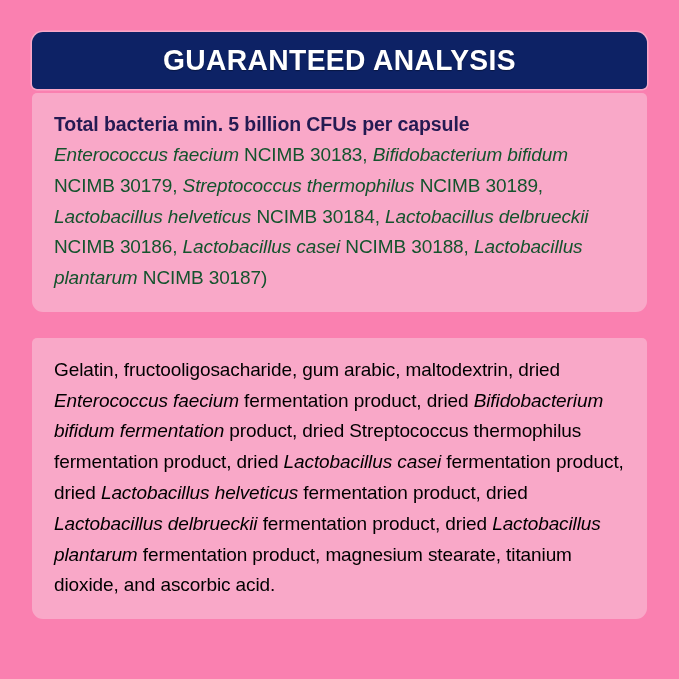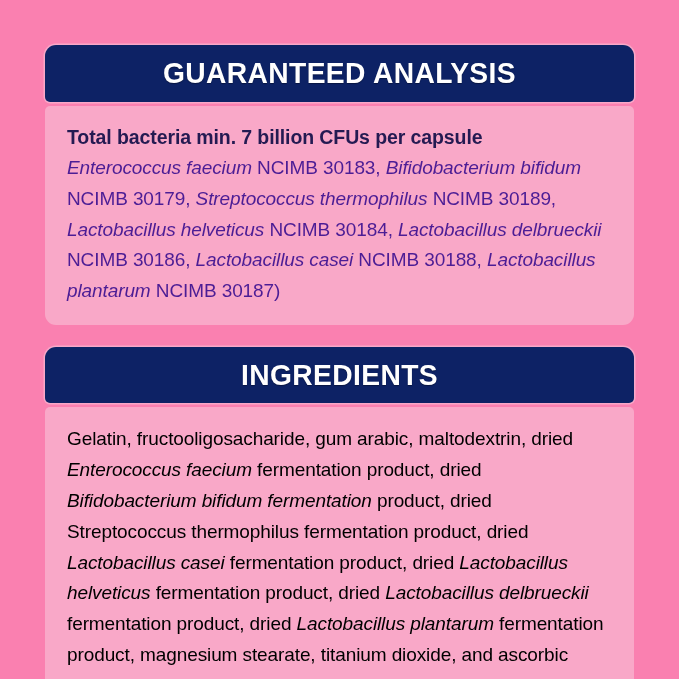--- a/index.html
+++ b/index.html
@@ -11,21 +11,21 @@
     height: 679px;
     background: #fa80b0;
     font-family: "Liberation Sans", sans-serif;
     overflow: hidden;
   }
 
   .label-sheet {
     box-sizing: border-box;
     width: 679px;
     height: 679px;
-    padding: 45px;
+    padding: 32px;
     display: flex;
     flex-direction: column;
     background: #fa80b0;
   }
 
   .panel {
     display: flex;
     flex-direction: column;
   }
 
@@ -77,48 +77,45 @@
 
   .body-text i,
   .ga-strains i {
     font-style: italic;
   }
 
   .ga-strains {
     font-size: 19px;
     line-height: 1.62;
     margin: 0;
-    color: #4c1d95;
+    color: #14532d;
     letter-spacing: -0.1px;
   }
 
   .panel-gap {
     height: 22px;
     flex: none;
   }
 </style>
 </head>
 <body>
 
 <div class="label-sheet">
 
   <section class="panel">
     <div class="panel-header">
       <span class="panel-header-title">GUARANTEED ANALYSIS</span>
     </div>
     <div class="panel-body">
-      <p class="ga-lead">Total bacteria min. 7 billion CFUs per capsule</p>
+      <p class="ga-lead">Total bacteria min. 5 billion CFUs per capsule</p>
       <p class="ga-strains"><i>Enterococcus faecium</i><span> NCIMB 30183, </span><i>Bifidobacterium bifidum</i><span> NCIMB 30179, </span><i>Streptococcus thermophilus</i><span> NCIMB 30189, </span><i>Lactobacillus helveticus</i><span> NCIMB 30184, </span><i>Lactobacillus delbrueckii</i><span> NCIMB 30186, </span><i>Lactobacillus casei</i><span> NCIMB 30188, </span><i>Lactobacillus plantarum</i><span> NCIMB 30187)</span></p>
     </div>
   </section>
 
   <div class="panel-gap"></div>
 
   <section class="panel">
-    <div class="panel-header">
-      <span class="panel-header-title">INGREDIENTS</span>
-    </div>
     <div class="panel-body">
       <p class="body-text"><span>Gelatin, fructooligosacharide, gum arabic, maltodextrin, dried </span><i>Enterococcus faecium</i><span> fermentation product, dried </span><i>Bifidobacterium bifidum fermentation</i><span> product, dried Streptococcus thermophilus fermentation product, dried </span><i>Lactobacillus casei</i><span> fermentation product, dried </span><i>Lactobacillus helveticus</i><span> fermentation product, dried </span><i>Lactobacillus delbrueckii</i><span> fermentation product, dried </span><i>Lactobacillus plantarum</i><span> fermentation product, magnesium stearate, titanium dioxide, and ascorbic acid.</span></p>
     </div>
   </section>
 
 </div>
 
 </body></html>

